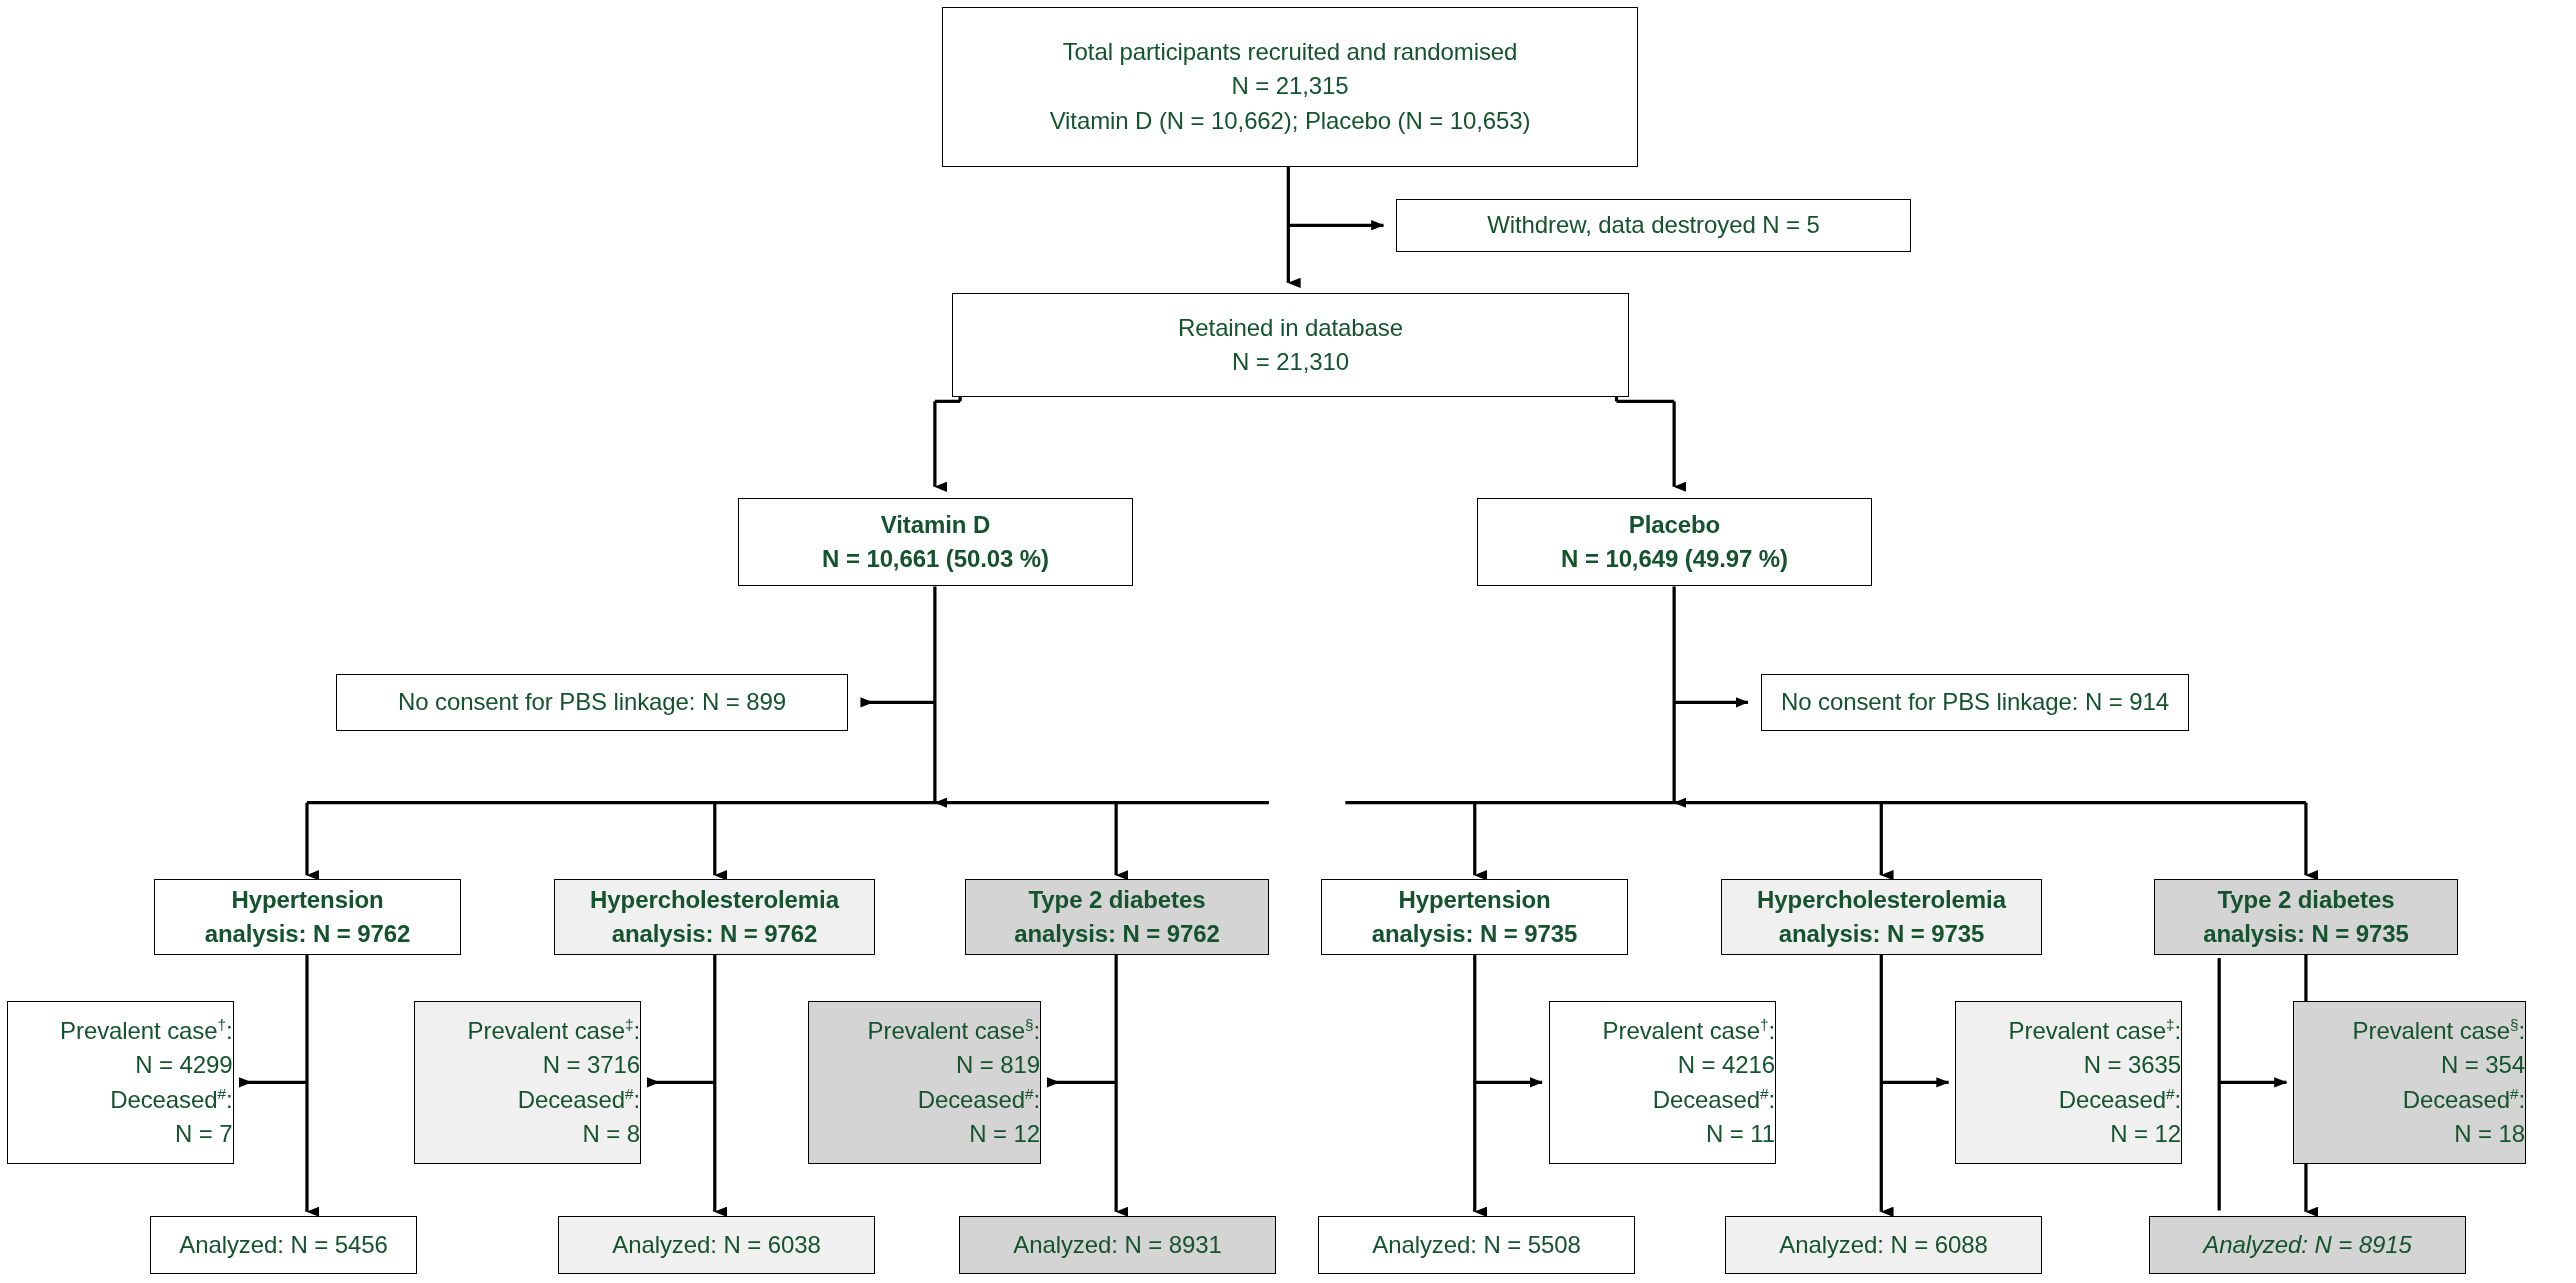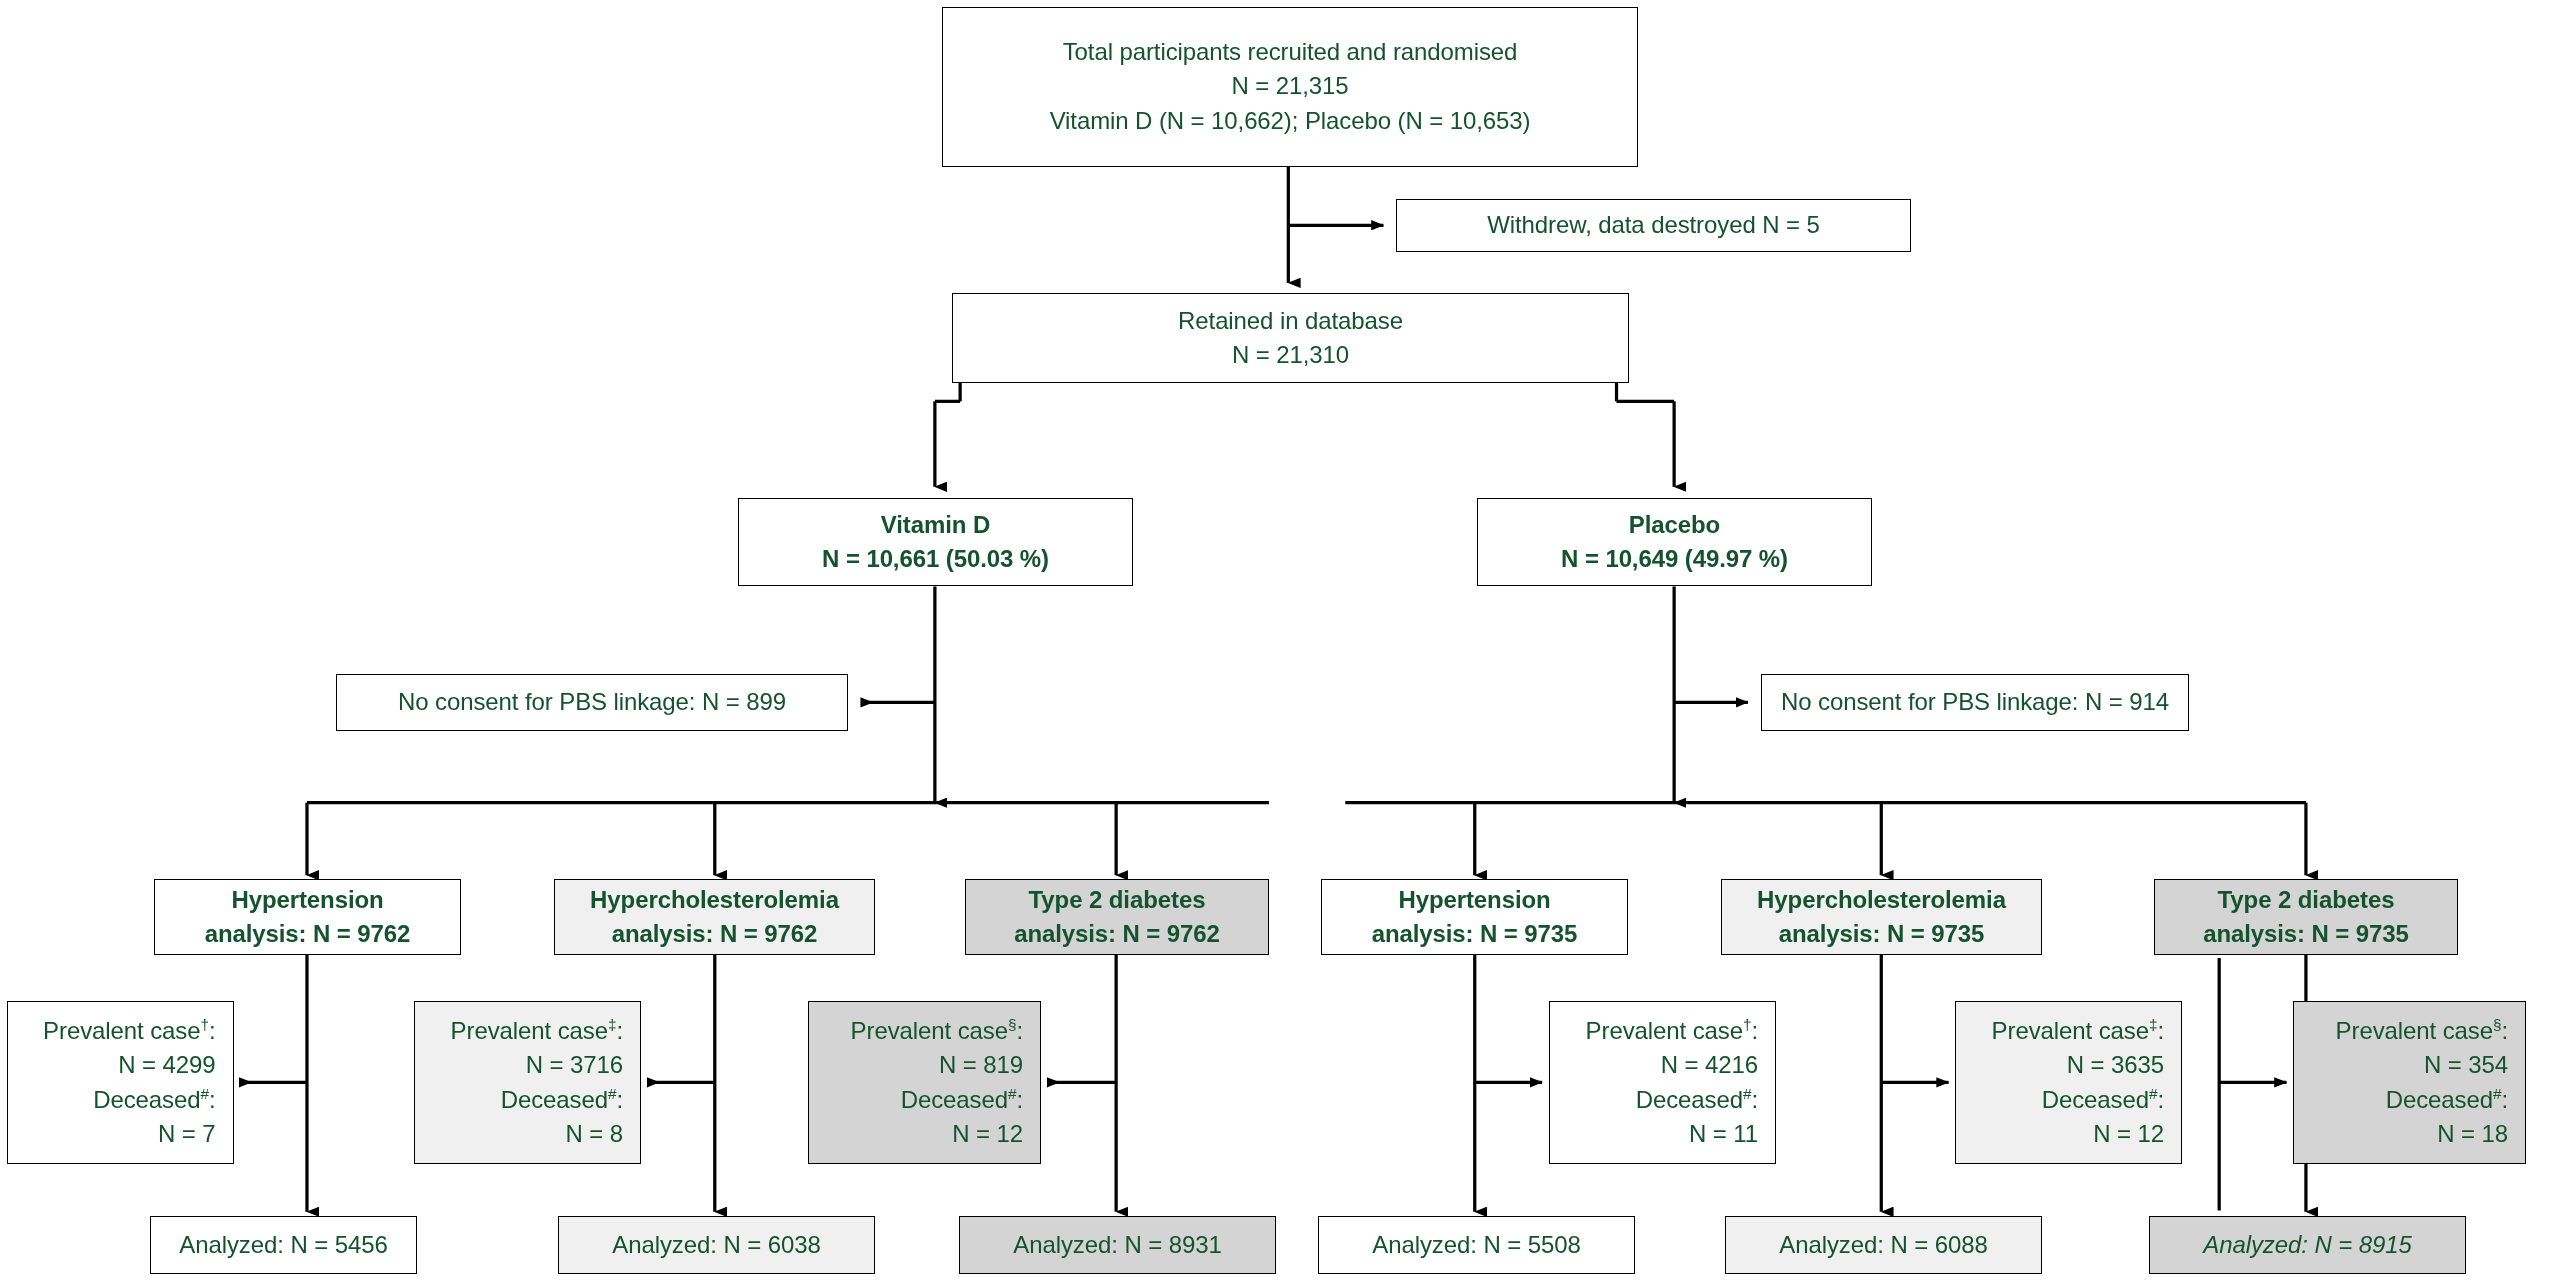--- a/index.html
+++ b/index.html
@@ -38,21 +38,20 @@
     letter-spacing: -0.1px;
     z-index: 3;
   }
   .node .ln { display: block; white-space: nowrap; }
   .node.bold { font-weight: bold; }
   .node.fill-light { background: #f0f0f0; }
   .node.fill-dark  { background: #d4d4d4; }
   .node.align-right {
     align-items: flex-end;
     text-align: right;
-    padding-right: 17px;
   }
   sup {
     font-size: 0.64em;
     vertical-align: super;
     line-height: 0;
   }
 </style>
 </head>
 <body>
 
@@ -128,21 +127,21 @@
   <div class="node" style="left:942px; top:6.5px; width:696px; height:160px;">
     <span class="ln">Total participants recruited and randomised</span>
     <span class="ln">N = 21,315</span>
     <span class="ln">Vitamin D (N = 10,662); Placebo (N = 10,653)</span>
   </div>
 
   <div class="node" style="left:1396px; top:199px; width:515px; height:53px;">
     <span class="ln">Withdrew, data destroyed N = 5</span>
   </div>
 
-  <div class="node" style="left:952px; top:293px; width:677px; height:90px;">
+  <div class="node" style="left:952px; top:293px; width:677px; height:104px;">
     <span class="ln">Retained in database</span>
     <span class="ln">N = 21,310</span>
   </div>
 
   <div class="node bold" style="left:738px; top:498px; width:395px; height:88px;">
     <span class="ln">Vitamin D</span>
     <span class="ln">N = 10,661 (50.03 %)</span>
   </div>
 
   <div class="node bold" style="left:1477px; top:498px; width:395px; height:88px;">

